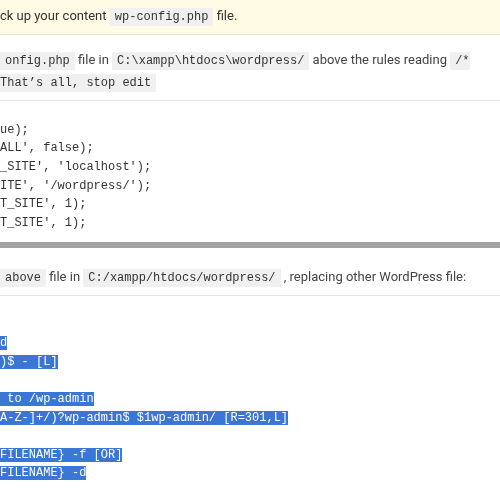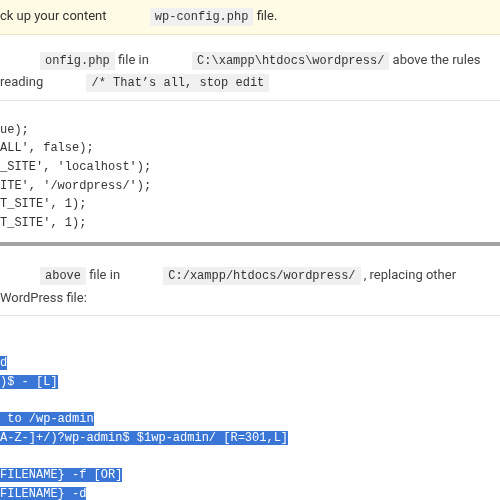--- a/index.html
+++ b/index.html
@@ -24,30 +24,29 @@
     margin: 0 0 6px 0;
     line-height: 1.7;
   }
   code.inline {
     font-family: Consolas, Monaco, "Courier New", monospace;
     font-size: 12px;
     background: #f0f0f0;
     padding: 2px 5px;
     border-radius: 0;
     color: #333;
-    margin-left: 40px;
   }
   .codeblock {
     font-family: Consolas, Monaco, "Courier New", monospace;
     font-size: 12px;
     white-space: pre;
     background: #fff;
     padding: 10px 0 10px 0;
     margin: 8px 0 18px 0;
-    border-bottom: 4px solid #a3a3a3;
+    border-bottom: 6px solid #a3a3a3;
     line-height: 1.55;
     color: #333;
   }
   .codeblock.sel {
     white-space: pre-wrap;
   }
   .codeblock.sel .sel-line {
     background: #3a76d6;
     color: #fff;
     display: inline;

